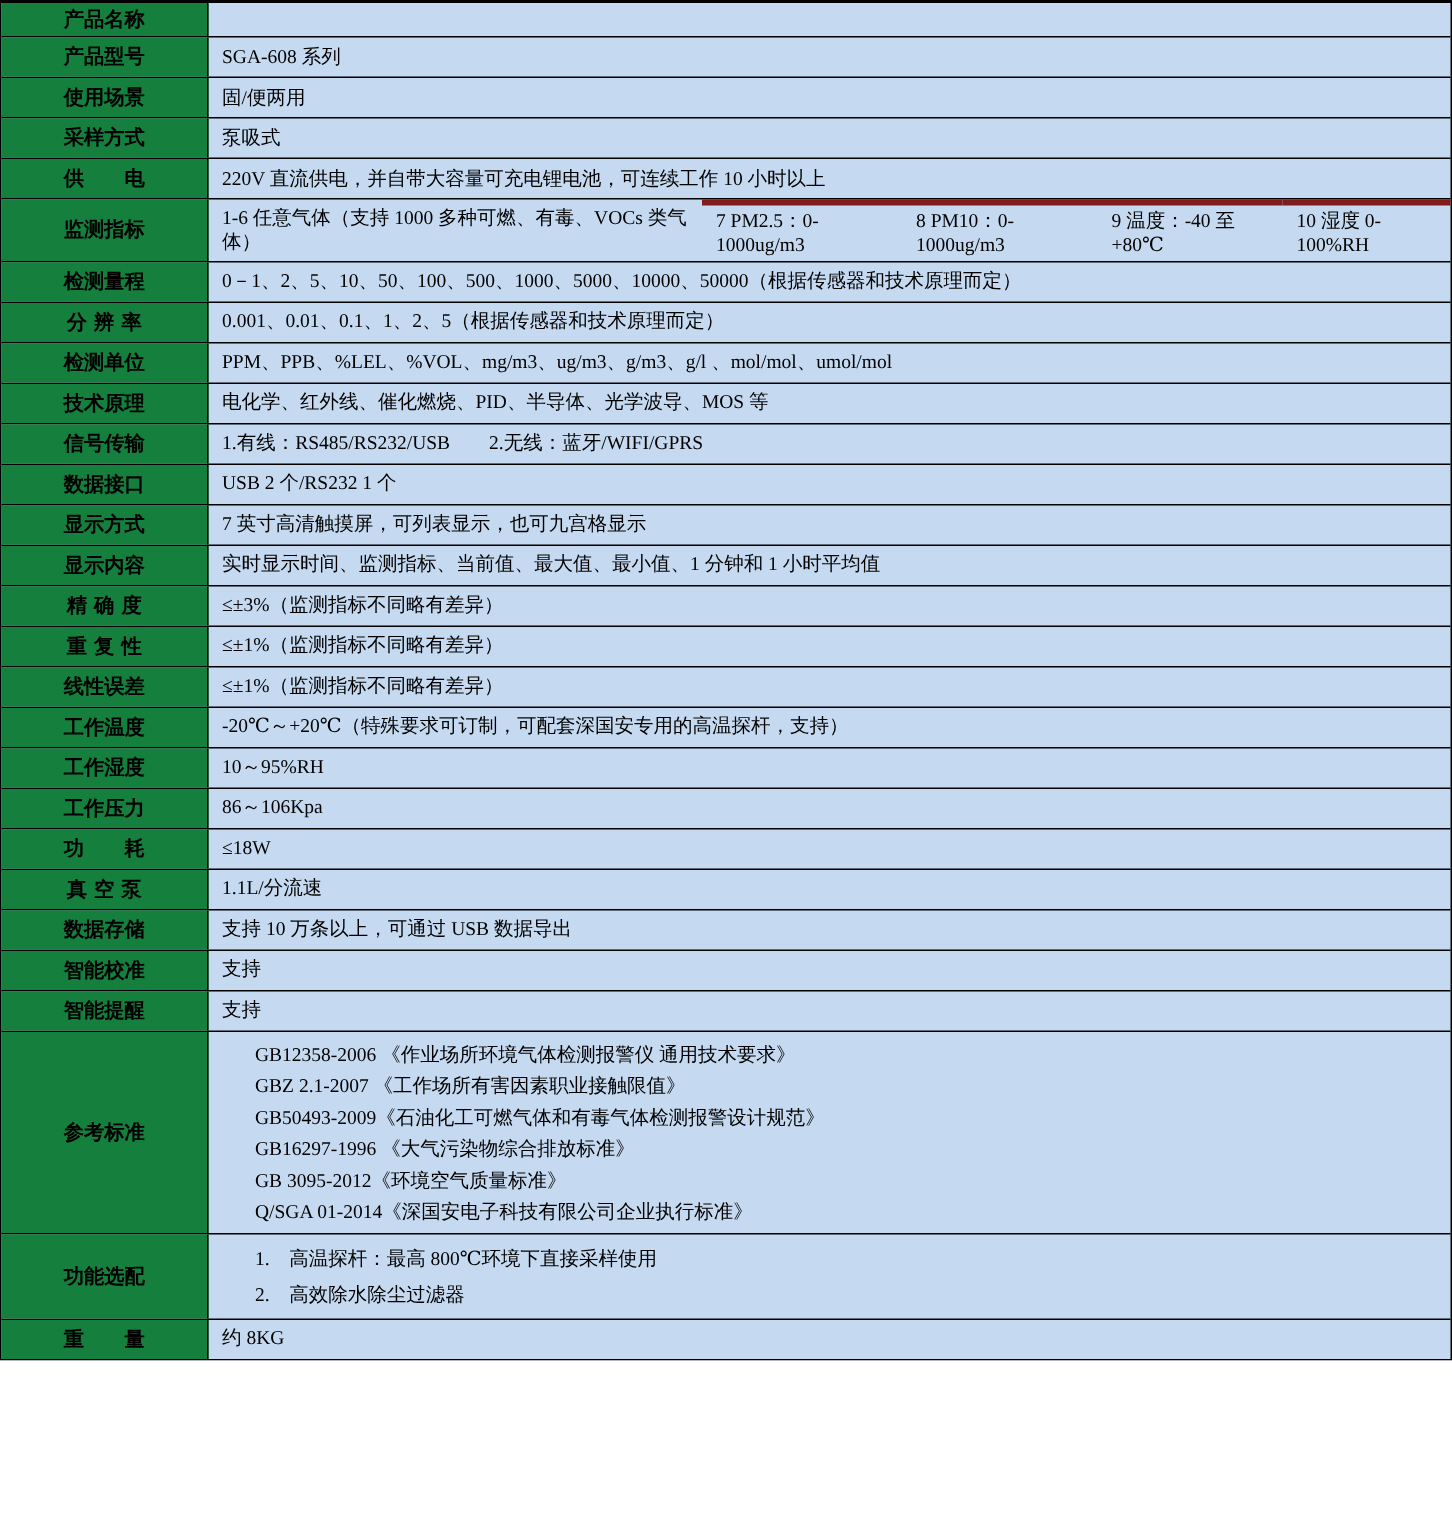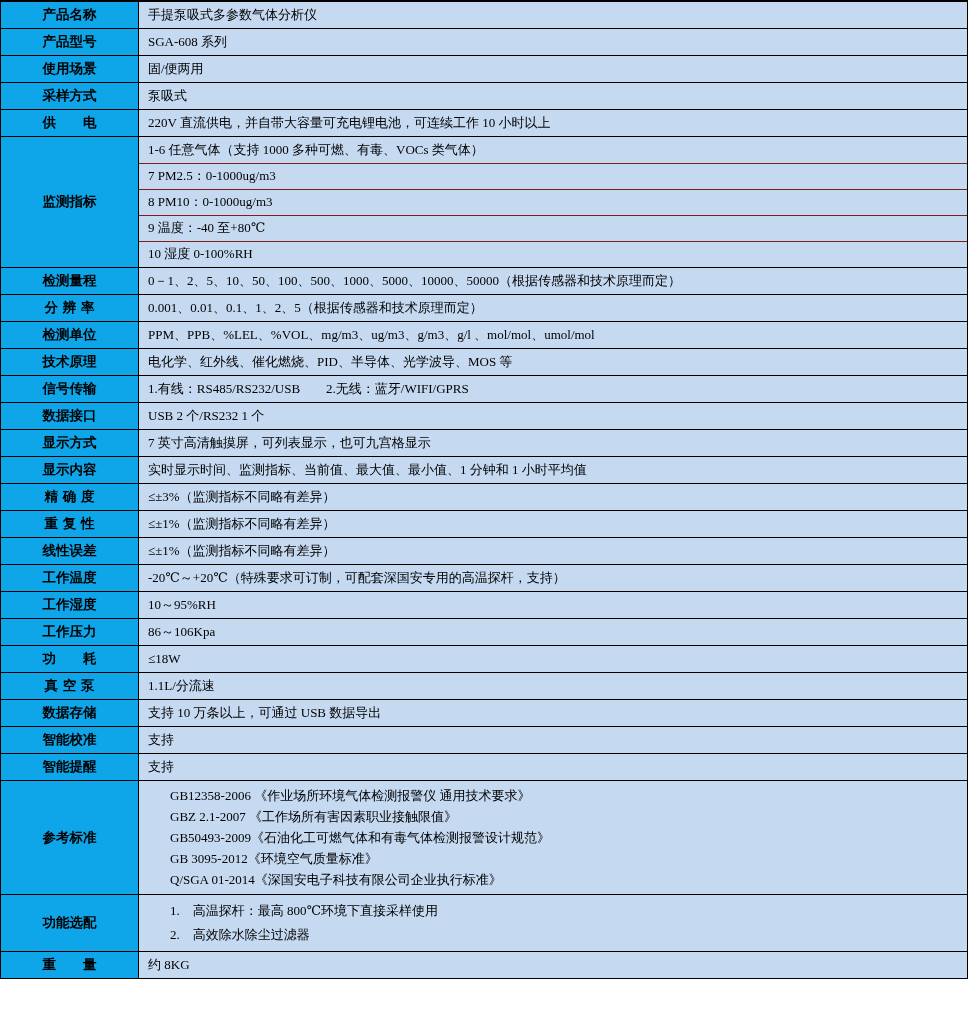--- a/index.html
+++ b/index.html
@@ -20,21 +20,21 @@
   .row {
     display: flex;
     align-items: stretch;
   }
   .row + .row {
     border-top: 1px solid #000;
   }
   .cell.label {
     width: 138px;
     flex: 0 0 138px;
-    background: #0ea5e9;
+    background: #15803d;
     border-right: 1px solid #000;
     display: flex;
     align-items: center;
     justify-content: center;
     text-align: left;
     font-weight: bold;
     font-size: 13.5px;
     font-family: "DejaVu Sans", sans-serif;
     white-space: pre;
     padding: 2px 4px;
@@ -47,24 +47,23 @@
     font-size: 13px;
     font-family: "Liberation Serif", "DejaVu Serif", serif;
     padding: 2px 4px 2px 9px;
     min-height: 26px;
     box-sizing: border-box;
     line-height: 1.25;
   }
   .stack {
     flex: 1 1 auto;
     display: flex;
-    flex-direction: column;
   }
   .stack .cell.value + .cell.value {
-    border-top: 1px solid #7f1d1d;
+    border-top: 4px solid #7f1d1d;
   }
   .cell.value.multiline {
     flex-direction: column;
     align-items: flex-start;
     justify-content: center;
     padding-top: 4px;
     padding-bottom: 4px;
     margin-left: 22px;
   }
   .cell.value.multiline .line {
@@ -74,21 +73,20 @@
     line-height: 24px;
   }
 </style>
 </head>
 <body>
 
 <div class="spec-table">
 
   <div class="row">
     <div class="cell label">产品名称</div>
-    <div class="cell value">手提泵吸式多参数气体分析仪</div>
   </div>
 
   <div class="row">
     <div class="cell label">产品型号</div>
     <div class="cell value">SGA-608 系列</div>
   </div>
 
   <div class="row">
     <div class="cell label">使用场景</div>
     <div class="cell value">固/便两用</div>
@@ -209,20 +207,21 @@
     <div class="cell label">智能提醒</div>
     <div class="cell value">支持</div>
   </div>
 
   <div class="row">
     <div class="cell label">参考标准</div>
     <div class="cell value multiline">
       <div class="line">GB12358-2006 《作业场所环境气体检测报警仪 通用技术要求》</div>
       <div class="line">GBZ 2.1-2007 《工作场所有害因素职业接触限值》</div>
       <div class="line">GB50493-2009《石油化工可燃气体和有毒气体检测报警设计规范》</div>
+      <div class="line">GB16297-1996 《大气污染物综合排放标准》</div>
       <div class="line">GB 3095-2012《环境空气质量标准》</div>
       <div class="line">Q/SGA 01-2014《深国安电子科技有限公司企业执行标准》</div>
     </div>
   </div>
 
   <div class="row">
     <div class="cell label">功能选配</div>
     <div class="cell value multiline">
       <div class="line option">1.　高温探杆：最高 800℃环境下直接采样使用</div>
       <div class="line option">2.　高效除水除尘过滤器</div>

